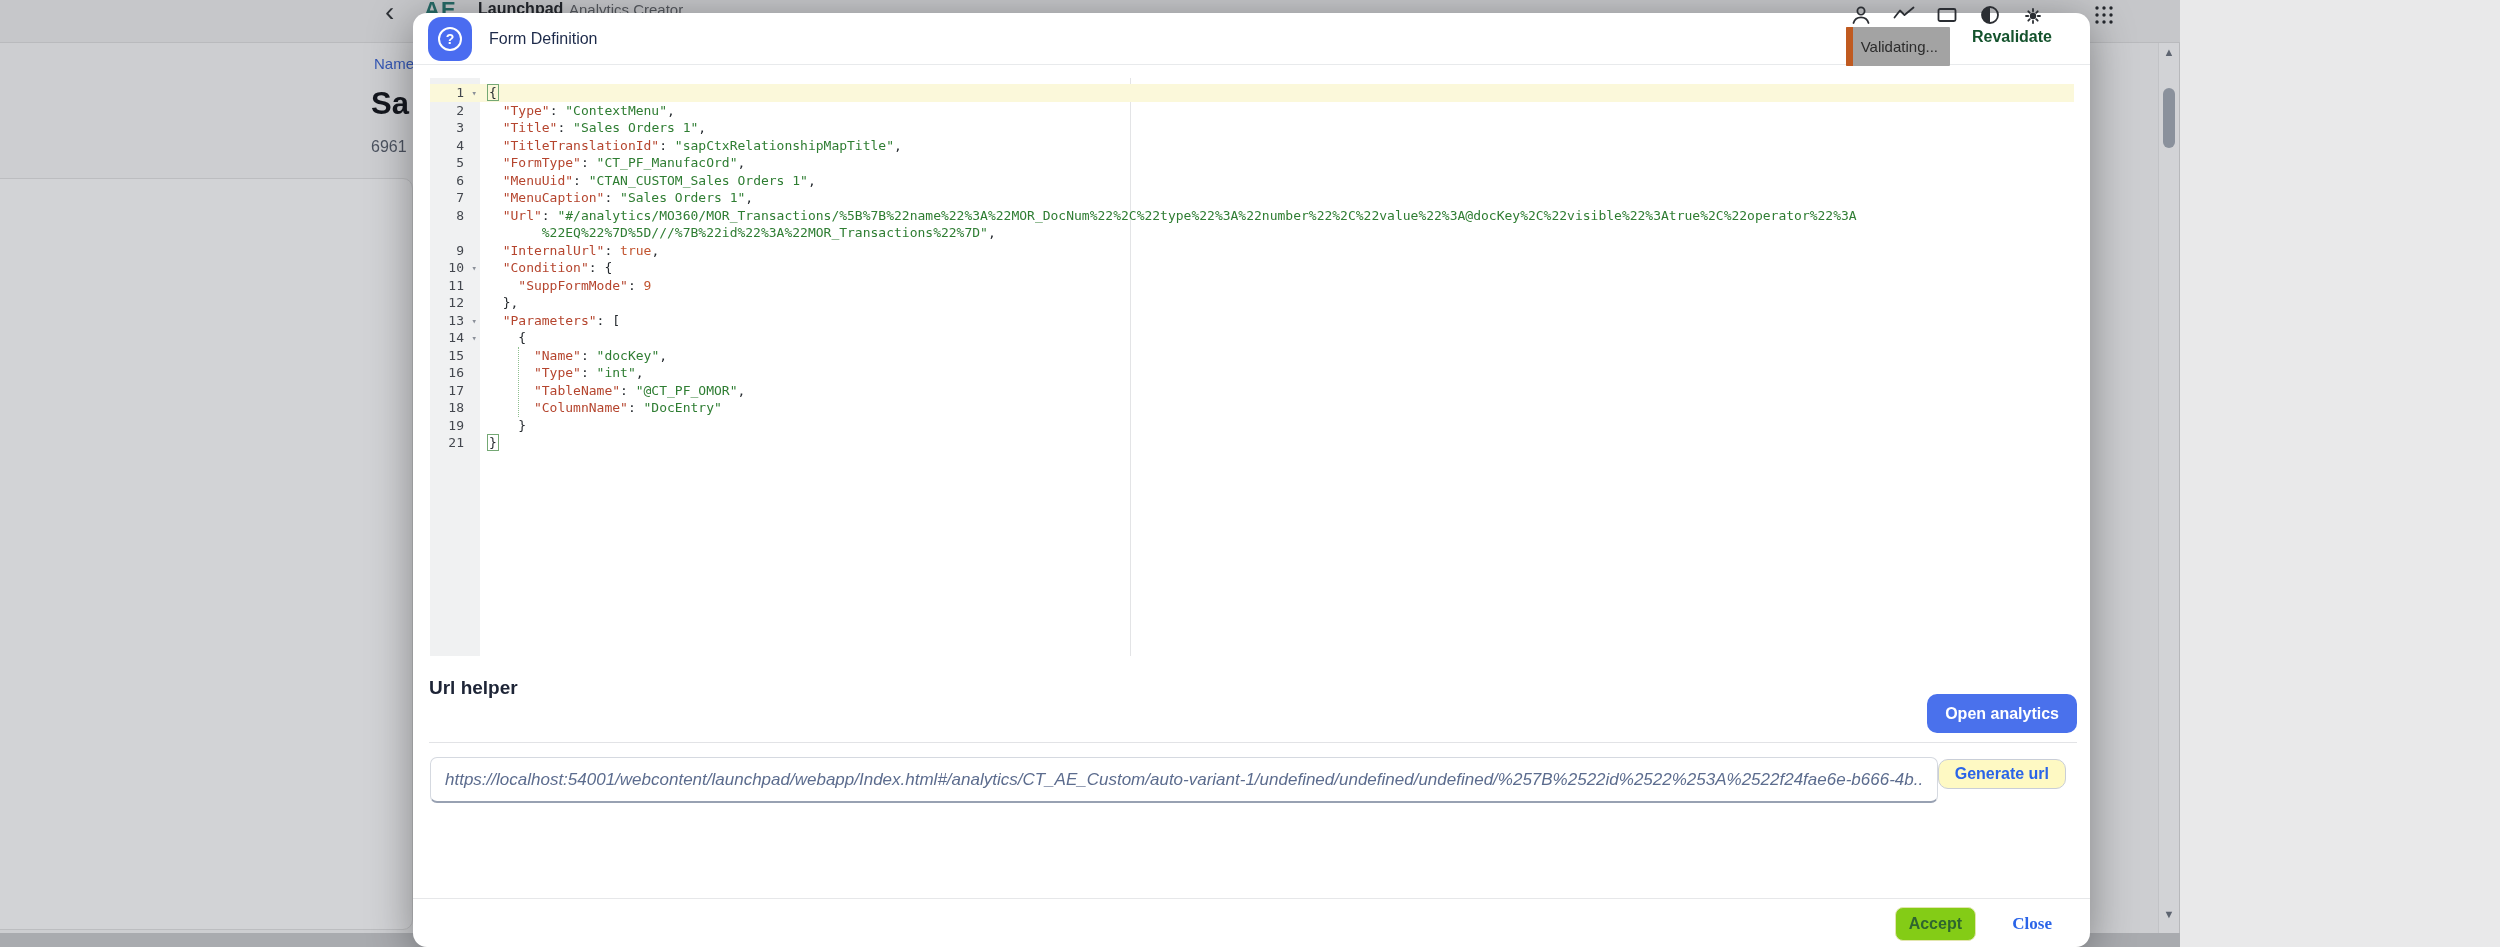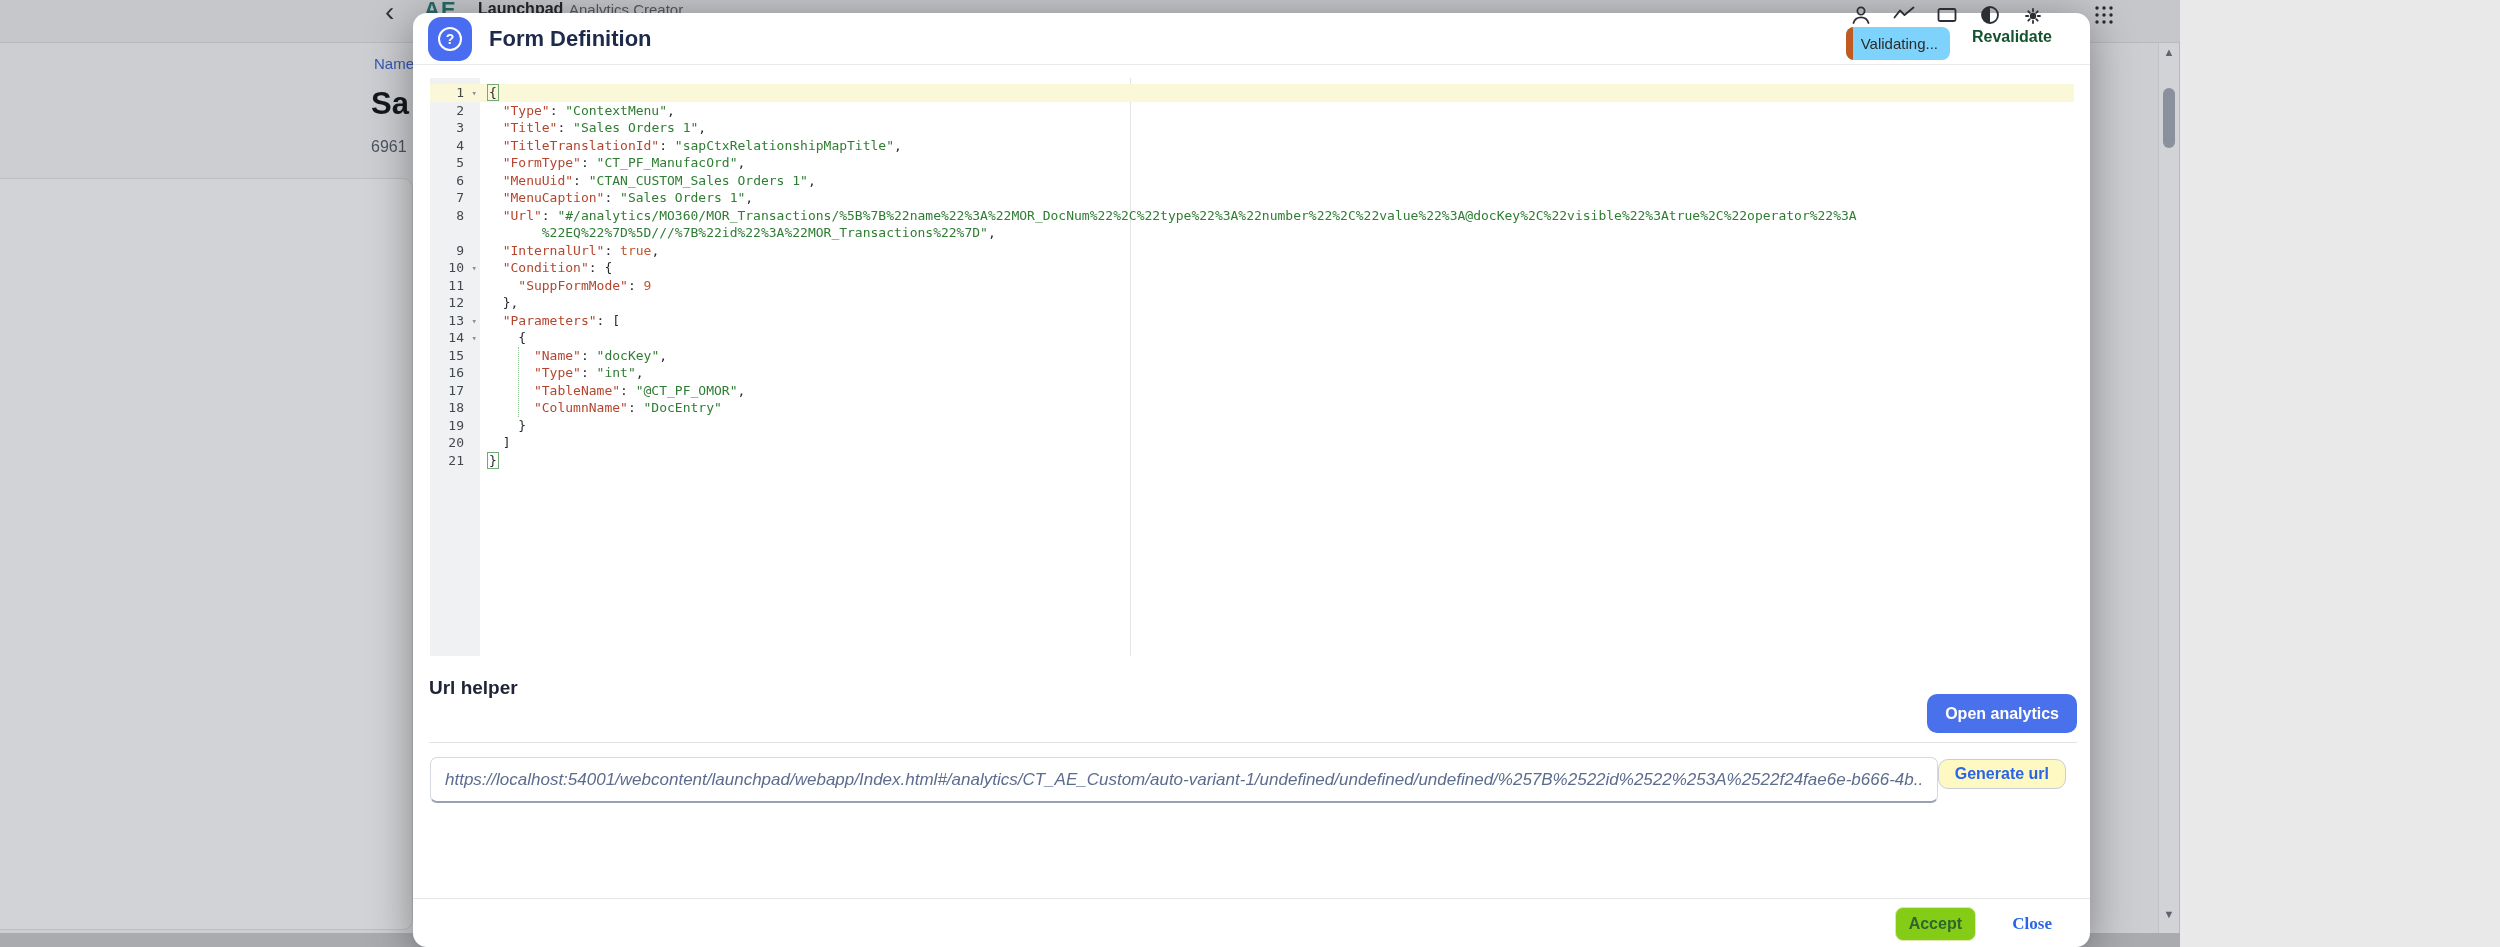--- a/index.html
+++ b/index.html
@@ -28,22 +28,22 @@
   
   .sb { position:absolute; left:2158px; top:43px; width:21px; height:890px; background:#d2d3d6; border-left:1px solid #c2c3c6; z-index:6; }
   .sb-arrow { position:absolute; left:0; width:100%; text-align:center; font-size:11px; color:#5d6470; cursor:pointer; }
   .sb-up { top:3px; } .sb-down { bottom:13px; }
   .sb-thumb { position:absolute; left:4px; top:45px; width:12px; height:60px; background:#8a919c; border-radius:6px; cursor:grab; }
   
   .modal { position:absolute; left:413px; top:13px; width:1677px; height:934px; background:#ffffff; border-radius:14px; box-shadow:0 8px 45px rgba(0,0,0,.38); z-index:10; }
   .m-header { position:absolute; left:0; top:0; width:100%; height:52px; border-bottom:1px solid #e8eaec; border-radius:14px 14px 0 0; }
   .m-icon { position:absolute; left:15px; top:4px; width:44px; height:44px; background:#4a6cf0; border-radius:13px; display:flex; align-items:center; justify-content:center; }
   .m-icon .qcircle { width:24px; height:24px; border:2px solid #fff; border-radius:50%; display:flex; align-items:center; justify-content:center; font-size:14px; font-weight:700; color:#fff; }
-  .m-title { position:absolute; left:76px; top:0; margin:0; line-height:52px; font-size:22px; font-weight:700; color:#1d2a4a; }
-  .badge { position:absolute; right:140px; top:14px; height:33px; display:flex; align-items:center; background:#7dd3fc; border-radius:8px; overflow:hidden; }
+  .m-title { position:absolute; left:76px; top:0; margin:0; line-height:52px; font-size:16px; font-weight:400; color:#1d2a4a; }
+  .badge { position:absolute; right:140px; top:14px; height:39px; display:flex; align-items:center; background:#a3a3a3; border-radius:1px; overflow:hidden; }
   .badge-accent { width:7px; height:100%; background:#c05a20; }
   .badge-text { padding:0 12px 0 8px; font-size:15px; color:#2b2b2b; }
   .revalidate { position:absolute; right:38px; top:15px; font-size:16px; font-weight:600; color:#14532d; text-decoration:none; cursor:pointer; }
   
   .editor { position:absolute; left:17px; top:65px; width:1644px; height:578px; background:#fff; overflow:hidden; }
   .rows { position:relative; padding-top:6px; z-index:2; }
   .gut-bg { position:absolute; left:0; top:0; width:50px; height:100%; background:#f0f1f2; z-index:0; }
   .print-margin { position:absolute; left:700px; top:0; bottom:0; width:1px; background:#e3e4e6; z-index:1; }
   .indent-guide { position:absolute; left:88px; top:269px; height:70px; border-left:1px dotted #8fbf8f; z-index:3; }
   .crow { display:flex; height:17.5px; line-height:17.5px; font-family:"DejaVu Sans Mono", monospace; font-size:13px; position:relative; }
@@ -234,24 +234,20 @@
         </div>
         <div class="crow">
           <div class="gut">18</div>
           <div class="cline"><span class="p">      </span><span class="k">"ColumnName"</span><span class="p">: </span><span class="s">"DocEntry"</span></div>
         </div>
         <div class="crow">
           <div class="gut">19</div>
           <div class="cline"><span class="p">    }</span></div>
         </div>
         <div class="crow">
-          <div class="gut">20</div>
-          <div class="cline"><span class="p">  ]</span></div>
-        </div>
-        <div class="crow">
           <div class="gut">21</div>
           <div class="cline"><span class="b">}</span></div>
         </div>
       </div>
     <div class="indent-guide"></div>
   </div>
 
   <h2 class="uh-title">Url helper</h2>
   <button class="open-analytics">Open analytics</button>
   <div class="uh-divider"></div>

